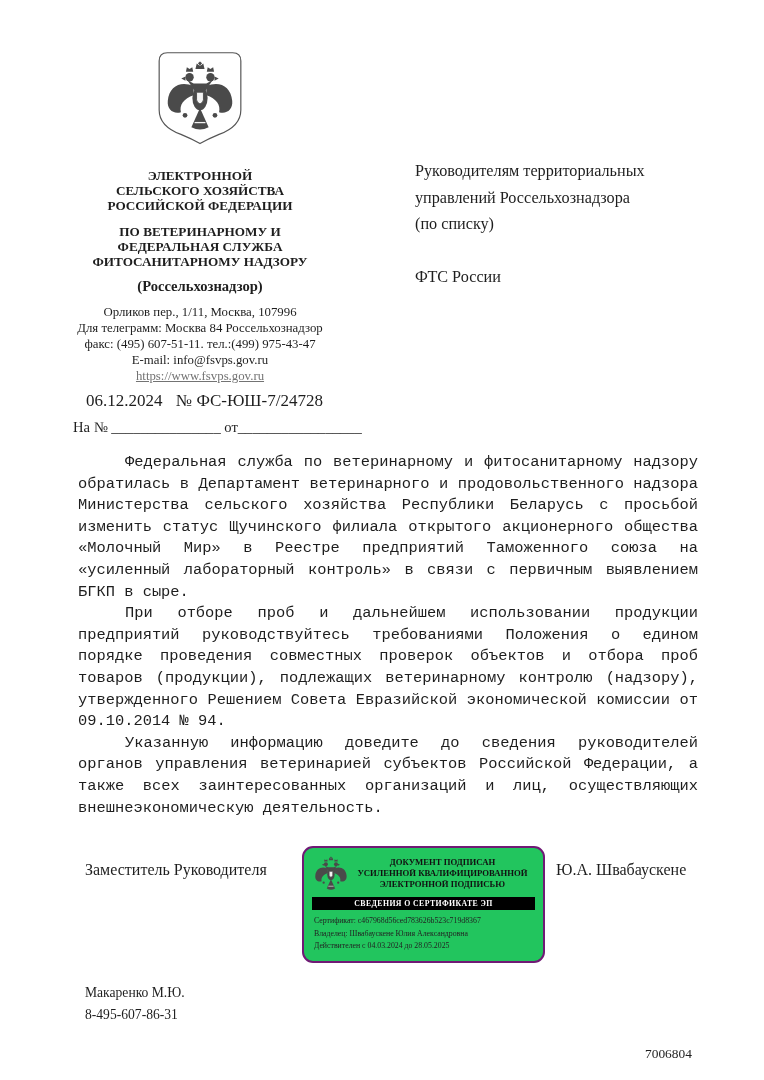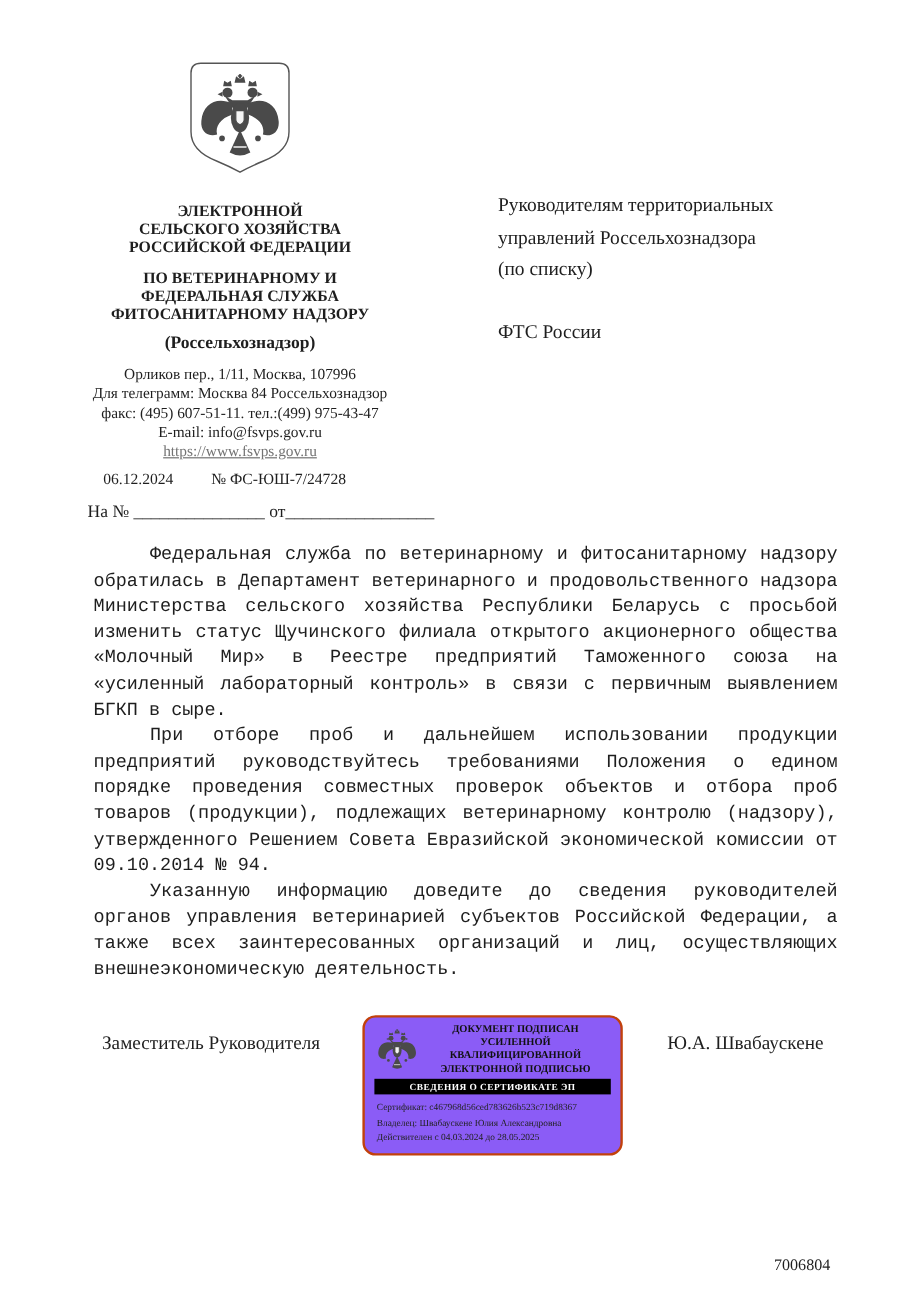--- a/index.html
+++ b/index.html
@@ -16,21 +16,21 @@
   .letterhead{
     position:absolute;left:56px;top:50px;width:288px;
     text-align:center;
   }
   .emblem{display:block;margin:0 auto 20px;}
   .lh-bold{font-weight:bold;font-size:13.2px;line-height:15px;}
   .lh-block{margin-top:11px;}
   .lh-shortname{font-weight:bold;font-size:14.6px;margin-top:9px;line-height:17px;}
   .lh-address{margin-top:9px;font-size:12.8px;line-height:16px;}
   .lh-link{color:#737373;text-decoration:underline;cursor:pointer;}
-  .ref-row{position:relative;margin-top:7px;height:19px;font-size:13px;text-align:left;}
+  .ref-row{position:relative;margin-top:7px;height:19px;font-size:17px;text-align:left;}
   .ref-date{position:absolute;left:30px;top:0;}
   .ref-num{position:absolute;left:120px;top:0;}
   .ref-row2{margin-top:9px;font-size:14.6px;text-align:left;padding-left:17px;white-space:nowrap;}
   
   .recipient{
     position:absolute;left:415px;top:158px;width:310px;
     font-size:16.2px;line-height:26.5px;text-align:left;
   }
   .recipient .gap{margin-top:26px;}
   
@@ -43,22 +43,22 @@
     text-align:justify;
     font-size:15.4px;
     line-height:21.6px;
     font-family:Liberation Mono, monospace;
   }
   
   .sig-row{position:absolute;left:0;top:846px;width:764px;height:120px;}
   .sig-position{position:absolute;left:85px;top:15px;font-size:16px;}
   .sig-name{position:absolute;left:556px;top:15px;font-size:16px;}
   .stamp{
-    position:absolute;left:302px;top:0;width:217px;height:117px;
-    border:2px solid #c2410c;border-radius:11px;background:#8b5cf6;
+    position:absolute;left:302px;top:0;width:243px;height:117px;
+    border:2px solid #701a75;border-radius:11px;background:#22c55e;
     box-sizing:border-box;
   }
   .stamp-top{display:flex;align-items:center;padding:4px 7px 1px 7px;}
   .stamp-eagle{flex:0 0 38px;}
   .stamp-title{
     flex:1;text-align:center;font-weight:bold;
     font-size:8.7px;line-height:11px;color:#111;
   }
   .stamp-banner{
     margin:2px 8px 0;background:#000;color:#fff;
@@ -168,16 +168,20 @@
       <div class="stamp-details">
         <div>Сертификат: c467968d56ced783626b523c719d8367</div>
         <div>Владелец: Швабаускене Юлия Александровна</div>
         <div>Действителен с 04.03.2024 до 28.05.2025</div>
       </div>
     </div>
 
     <span class="sig-name">Ю.А. Швабаускене</span>
   </div>
 
+  <div class="footer">
+    <div>Макаренко М.Ю.</div>
+    <div>8-495-607-86-31</div>
+  </div>
 
   <div class="doc-id">7006804</div>
 
 </div>
 
 </body></html>

